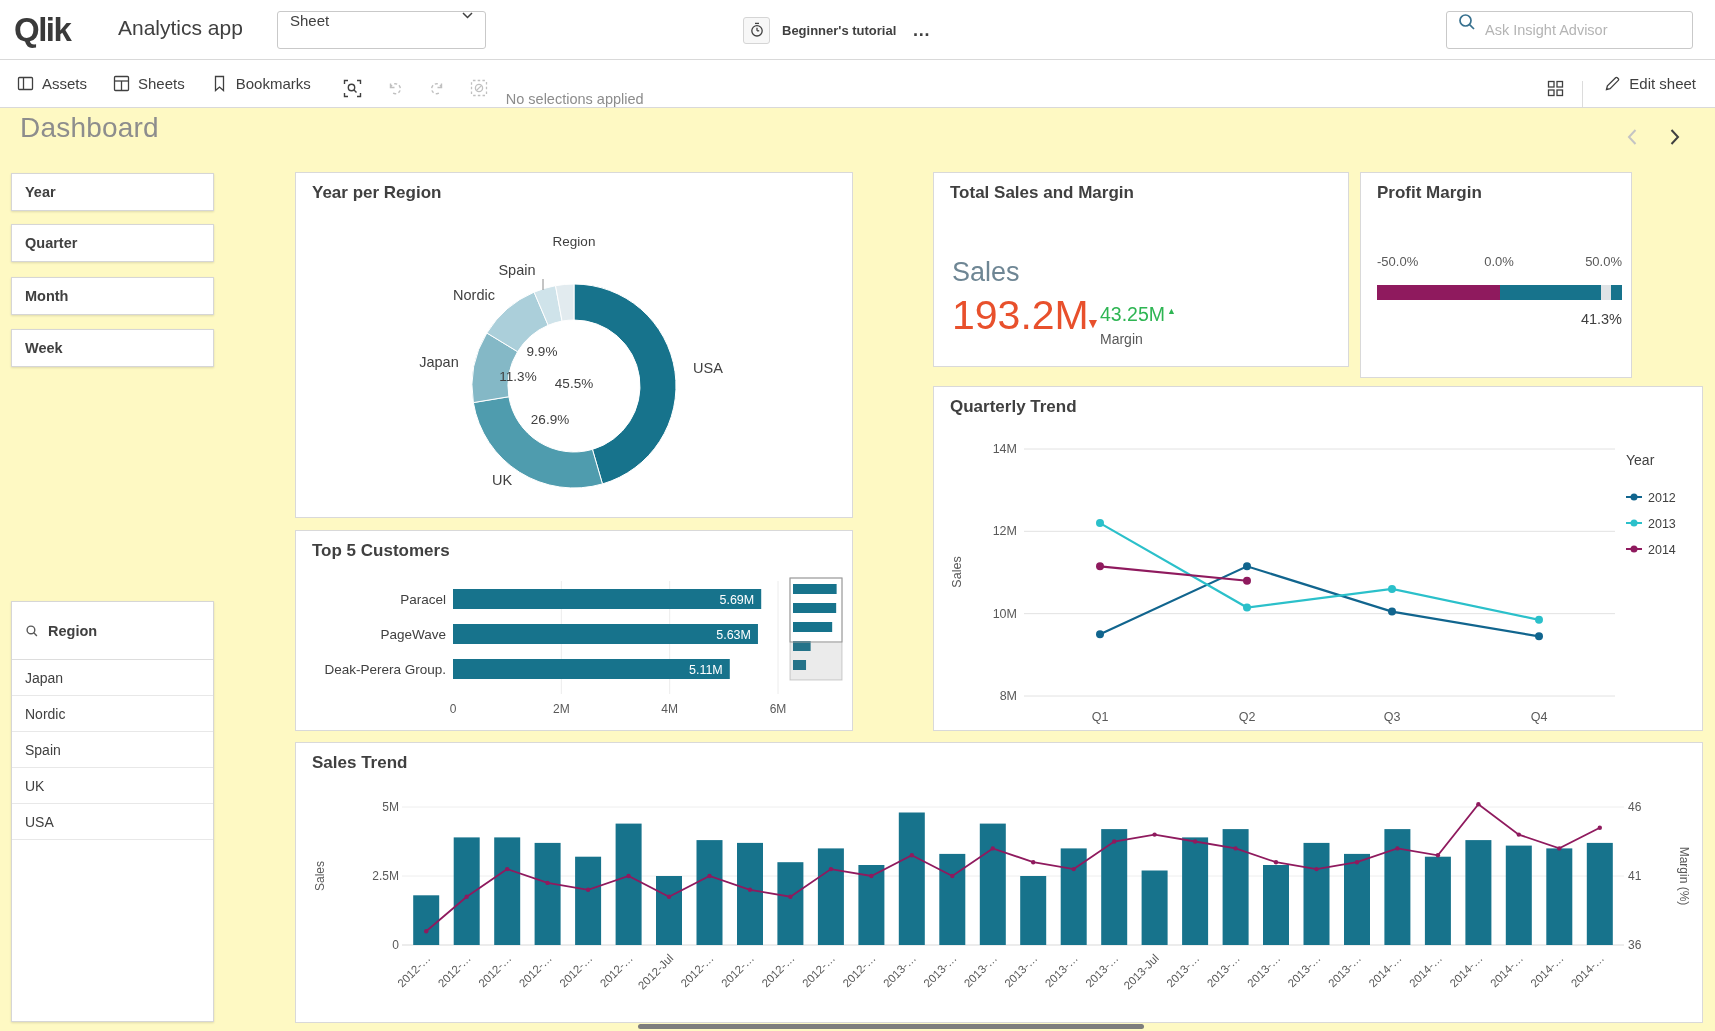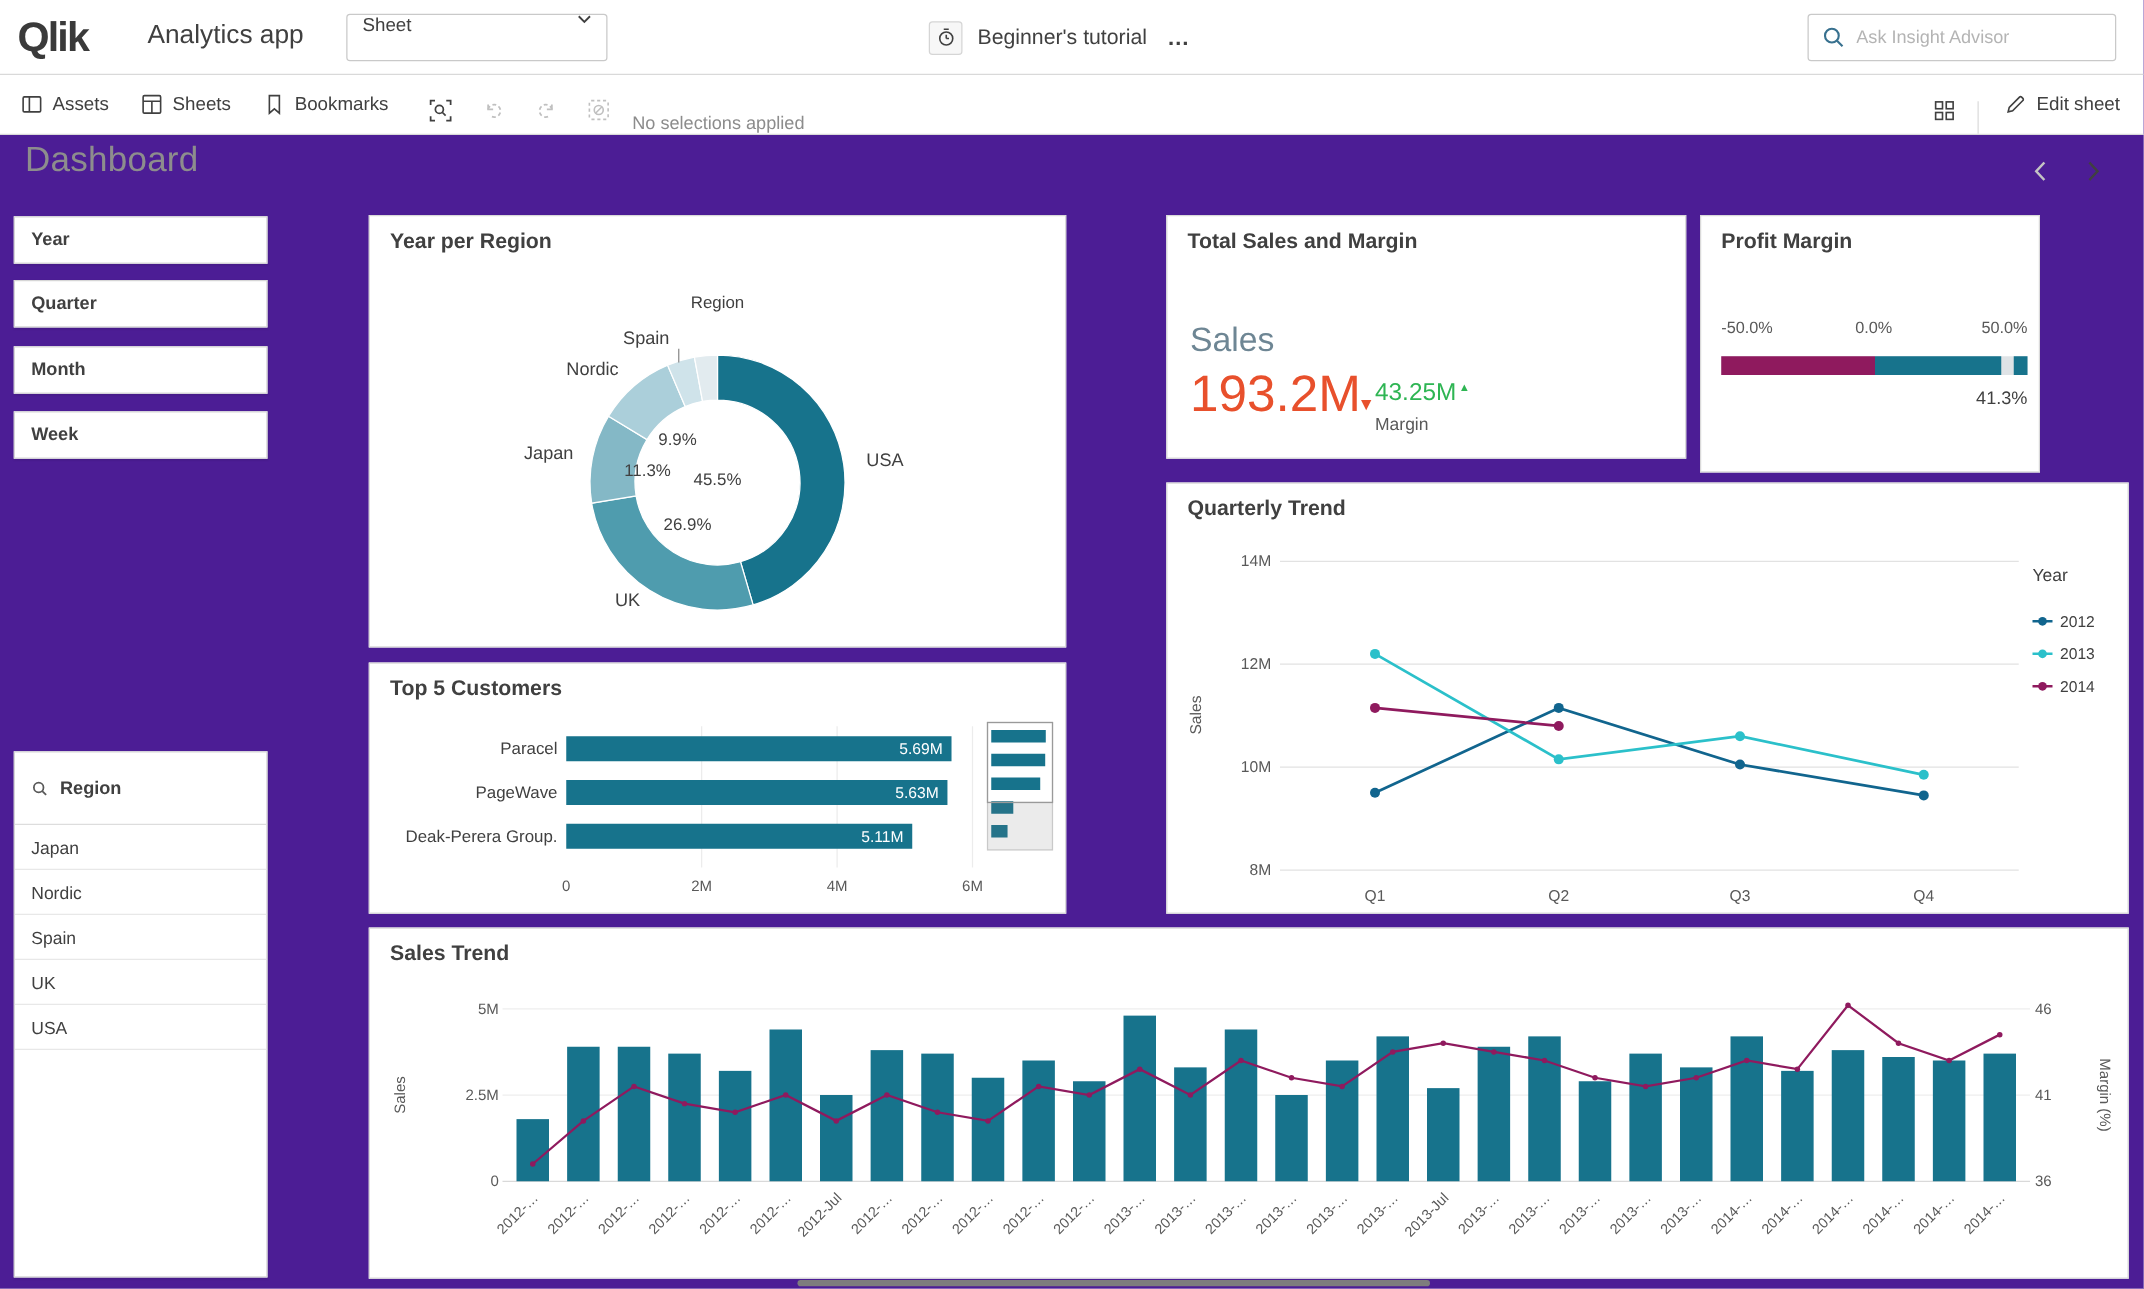--- a/index.html
+++ b/index.html
@@ -1,29 +1,29 @@
 <!DOCTYPE html>
 <html><head>
 <meta charset="utf-8">
 <style>
   *{margin:0;padding:0;box-sizing:border-box}
   body{font-family:"Liberation Sans",sans-serif;color:#404040;background:#fff}
-  #app{position:relative;width:1715px;height:1031px;overflow:hidden;background:#4c1d95}
+  #app{position:relative;width:1715px;height:1031px;overflow:hidden;background:#fef9c3}
   svg text{font-family:"Liberation Sans",sans-serif}
 
   
   #topbar{position:absolute;top:0;left:0;right:0;height:60px;background:#fff;border-bottom:1px solid #d9d9d9}
   .logo{position:absolute;left:14px;top:11px;font-size:33px;font-weight:700;letter-spacing:-1.5px;color:#3a3a3a;cursor:pointer}
   .app-name{position:absolute;left:118px;top:16px;font-size:21px;color:#404040}
   .sheet-dd{position:absolute;left:277px;top:11px;width:209px;height:38px;border:1px solid #c9c9c9;border-radius:3px;background:#fff;display:flex;justify-content:space-between;padding:0 12px;font-size:15px;cursor:pointer}
   .tb-center{position:absolute;left:743px;top:0;height:60px;display:flex;align-items:center}
   .doc-icon{width:27px;height:27px;border:1px solid #d5d5d5;border-radius:3px;background:#f7f7f7;display:flex;align-items:center;justify-content:center}
-  .doc-title{font-size:17px;font-weight:400;margin-left:12px;cursor:pointer}
+  .doc-title{font-size:13px;font-weight:700;margin-left:12px;cursor:pointer}
   .more{font-size:18px;font-weight:700;letter-spacing:2px;color:#404040;margin-left:16px;cursor:pointer}
-  .search-box{position:absolute;right:22px;top:11px;width:247px;height:38px;border:1px solid #c9c9c9;border-radius:3px;background:#fff;display:flex;align-items:center;padding:0 10px;gap:8px}
+  .search-box{position:absolute;right:22px;top:11px;width:247px;height:38px;border:1px solid #c9c9c9;border-radius:3px;background:#fff;display:flex;padding:0 10px;gap:8px}
   .search-box input{border:none;outline:none;flex:1;font-size:14.5px;font-family:inherit;color:#404040;background:transparent}
   .search-box input::placeholder{color:#b4b4b4}
 
   
   #toolbar{position:absolute;top:60px;left:0;right:0;height:48px;background:#fff;border-bottom:1px solid #d9d9d9;display:flex;align-items:flex-end}
   .tool{display:flex;align-items:center;gap:8px;font-size:15px;color:#404040;padding:0 13px;height:100%;cursor:pointer}
   #assets-btn{margin-left:4px}
   #ia-btn{border:1px solid #4a50cf;margin-left:13px;padding:0 16px}
   .icon-btn{width:38px;height:38px;display:flex;align-items:center;justify-content:center;cursor:pointer}
   .selgroup{display:flex;align-items:center;gap:4px;margin-left:10px}

